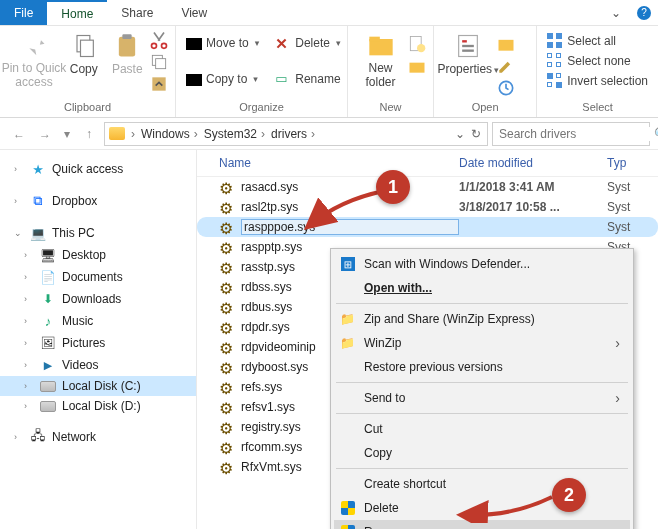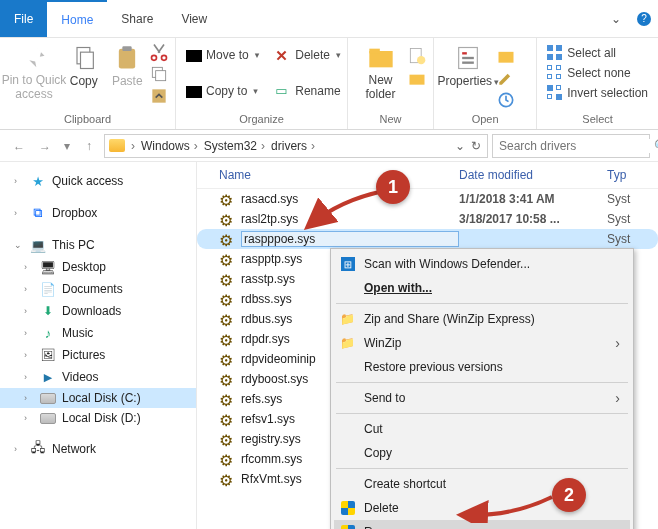--- a/index.html
+++ b/index.html
@@ -1,22 +1,22 @@
 <!DOCTYPE html>
 <html><head>
 <meta charset="utf-8">
 <style>
 * { margin: 0; padding: 0; box-sizing: border-box; font-family: "Segoe UI", Tahoma, sans-serif; font-size: 12px; }
 body { width: 658px; height: 529px; background: #fff; overflow: hidden; position: relative; }
 
 
-.tabs { display: flex; align-items: stretch; height: 38px; background: #fff; border-bottom: 1px solid #e5e5e5; }
+.tabs { display: flex; align-items: stretch; height: 26px; background: #fff; border-bottom: 1px solid #e5e5e5; }
 .tab { padding: 0 14px; display: flex; align-items: center; cursor: pointer; color: #444; }
 .tab.file { background: #1979ca; color: #fff; }
-.tab.active { background: #fff; color: #3b82f6; border-top: 2px solid #1979ca; }
+.tab.active { background: #fff; color: #14532d; border-top: 2px solid #1979ca; }
 .tabs .spacer { flex: 1; }
 .tabs .wincontrol { width: 28px; display: flex; align-items: center; justify-content: center; color: #555; }
 .help-icon { width: 14px; height: 14px; border-radius: 50%; background: #1979ca; color: #fff; display: flex; align-items: center; justify-content: center; font-size: 10px; }
 
 
 .ribbon { display: flex; height: 92px; background: #fff; border-bottom: 1px solid #d9d9d9; }
 .rgroup { display: flex; flex-direction: column; padding: 2px 6px 0 6px; border-right: 1px solid #e6e6e6; }
 .rgroup .body { flex: 1; display: flex; align-items: flex-start; }
 .rgroup .caption { text-align: center; color: #6b6b6b; font-size: 11px; padding: 2px 0 4px; }
 .bigbtn { display: flex; flex-direction: column; align-items: center; width: 56px; padding-top: 4px; color: #444; }

